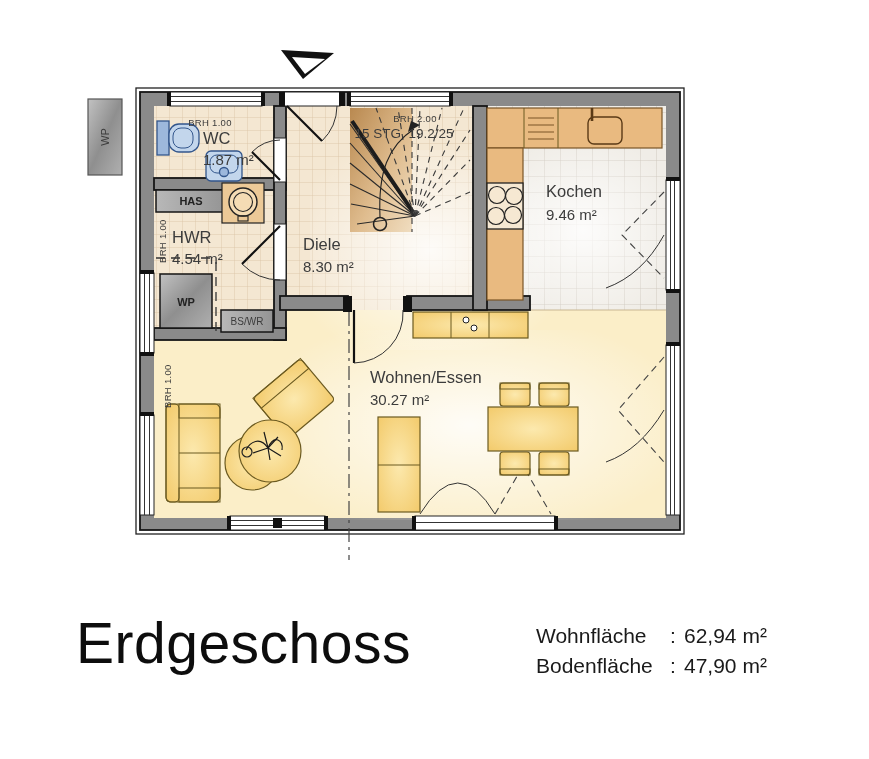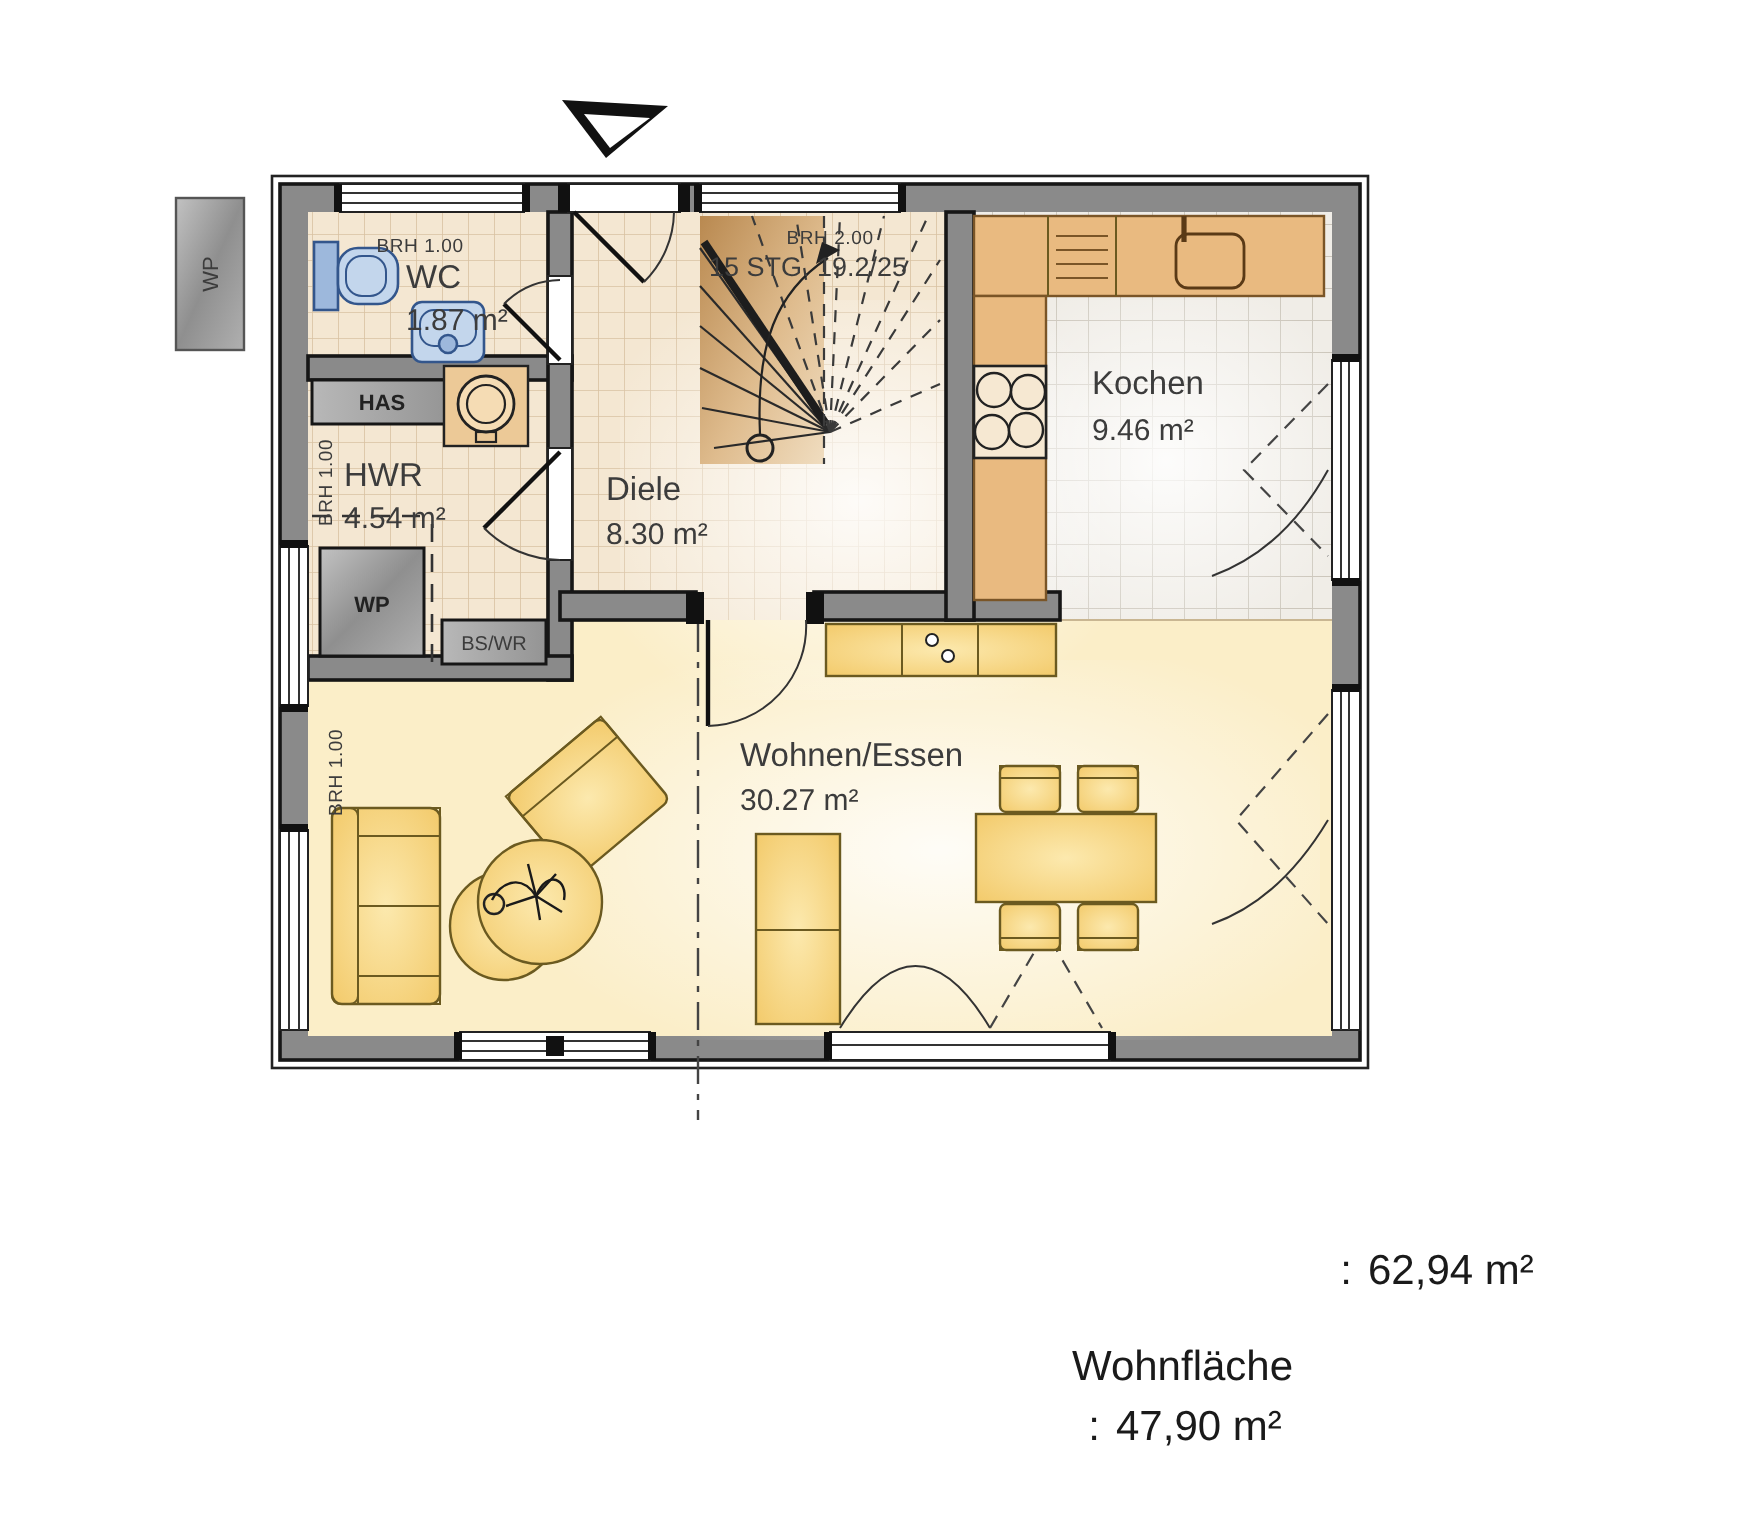--- a/index.html
+++ b/index.html
@@ -24,21 +24,21 @@
   .lbl{fill:var(--label_text);font-family:"Liberation Sans",sans-serif;}
   .lbl-room{font-size:16.5px;}
   .lbl-area{font-size:15px;}
   .lbl-small{font-size:9.5px;letter-spacing:.3px;}
   .lbl-box{font-size:11px;font-weight:bold;fill:#222;}
   .lbl-stairs{font-size:13.5px;}
   .caption-title{position:absolute;left:76px;top:610px;font-size:57px;color:#0d0d0d;
                  letter-spacing:.5px;}
   .stats{position:absolute;left:536px;top:621px;font-size:21px;color:#1a1a1a;}
   .stats .row{display:flex;line-height:30px;}
-  .stats .s-label{width:126px;margin-top:48px;}
+  .stats .s-label{width:126px;}
   .stats .s-sep{width:22px;text-align:center;}
 </style>
 </head>
 <body>
 
 <div class="page">
 <svg width="869" height="596" viewBox="0 0 869 596">
   <defs>
     <pattern id="tileB" width="13" height="13" patternUnits="userSpaceOnUse">
       <rect width="13" height="13" fill="#f4e7d2"></rect>
@@ -339,24 +339,26 @@
     <text class="lbl lbl-area" x="546" y="220">9.46 m²</text>
 
     <text class="lbl lbl-room" x="370" y="383">Wohnen/Essen</text>
     <text class="lbl lbl-area" x="370" y="405">30.27 m²</text>
     <text class="lbl lbl-small" transform="translate(171,408) rotate(-90)">BRH 1.00</text>
 
     <text class="lbl" font-size="11" transform="translate(109,137) rotate(-90)" text-anchor="middle">WP</text>
   </g>
 </svg>
 
+<div class="caption-title">Erdgeschoss</div>
 <div class="stats">
   <div class="row">
     <span class="s-label">Wohnfläche</span>
     <span class="s-sep">:</span>
     <span class="s-value">62,94 m²</span>
   </div>
   <div class="row">
+    <span class="s-label">Bodenfläche</span>
     <span class="s-sep">:</span>
     <span class="s-value">47,90 m²</span>
   </div>
 </div>
 </div>
 
 </body></html>

